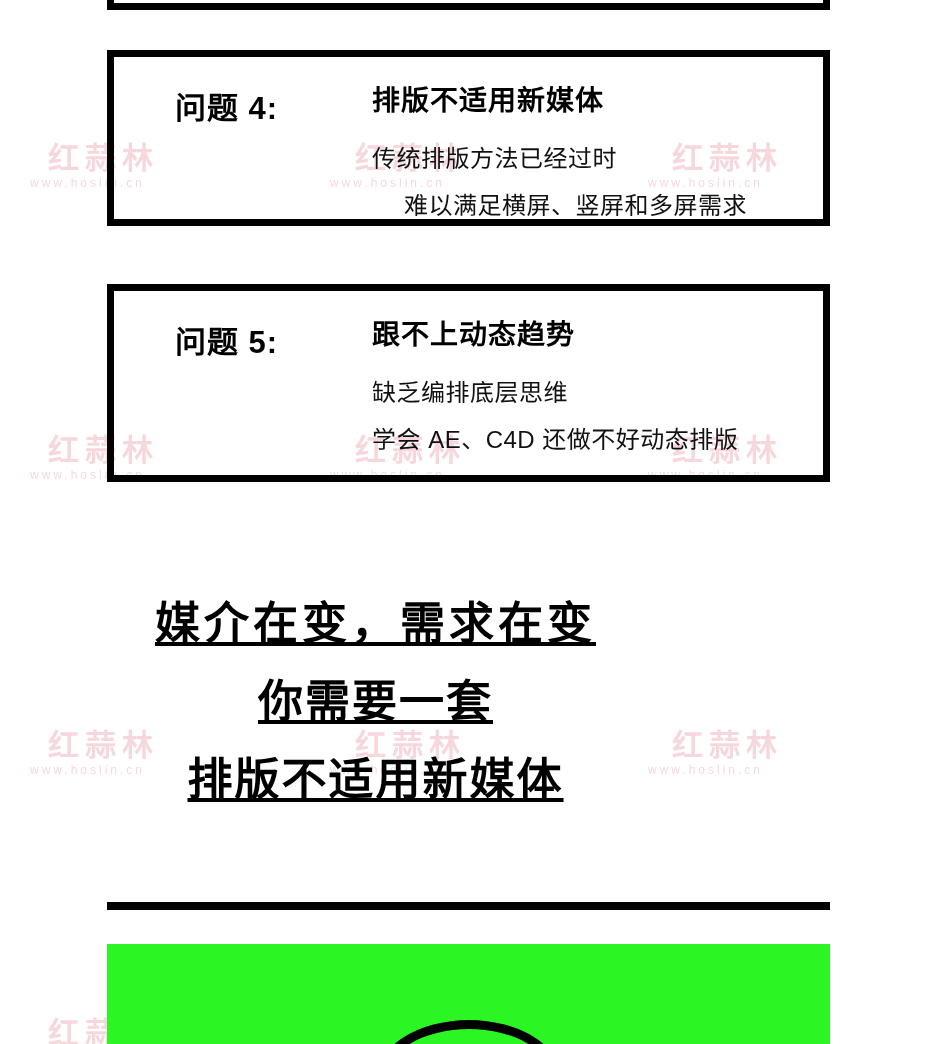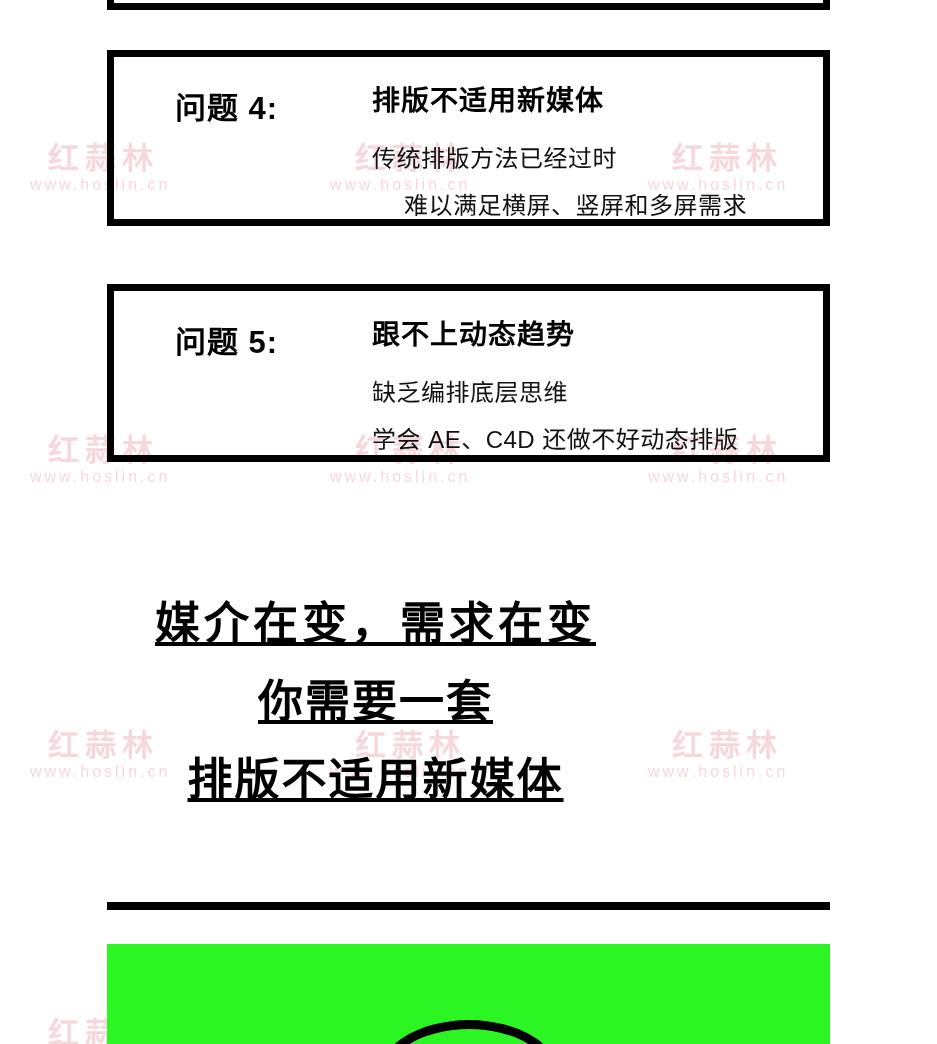--- a/index.html
+++ b/index.html
@@ -29,21 +29,21 @@
     color: #f0b9c0;
     opacity: 0.55;
     font-family: "Liberation Serif", "DejaVu Serif", serif;
   }
   .wm-cn {
     font-size: 31px;
     font-weight: 700;
     letter-spacing: 6px;
   }
   .wm-url {
-    font-size: 16px;
+    font-size: 12px;
     letter-spacing: 3px;
     color: #eeb8c0;
     font-family: "Liberation Sans", sans-serif;
   }
 
   
   .content {
     position: relative;
     z-index: 2;
   }
@@ -98,21 +98,21 @@
   #box-4 .problem-label { left: 61px; top: 26px; }
   #box-4 .problem-title { left: 258px; top: 21px; }
   #box-4 .sub-1 { left: 258px; top: 82px; }
   #box-4 .sub-2 { left: 258px; top: 129px; margin-left: 32px; }
 
   
   #box-5 {
     left: 107px;
     top: 284px;
     width: 723px;
-    height: 178px;
+    height: 198px;
   }
   #box-5 .problem-label { left: 61px; top: 26px; }
   #box-5 .problem-title { left: 258px; top: 21px; }
   #box-5 .sub-1 { left: 258px; top: 82px; }
   #box-5 .sub-2 { left: 258px; top: 129px; }
 
   
   .statement {
     position: absolute;
     left: 0;

